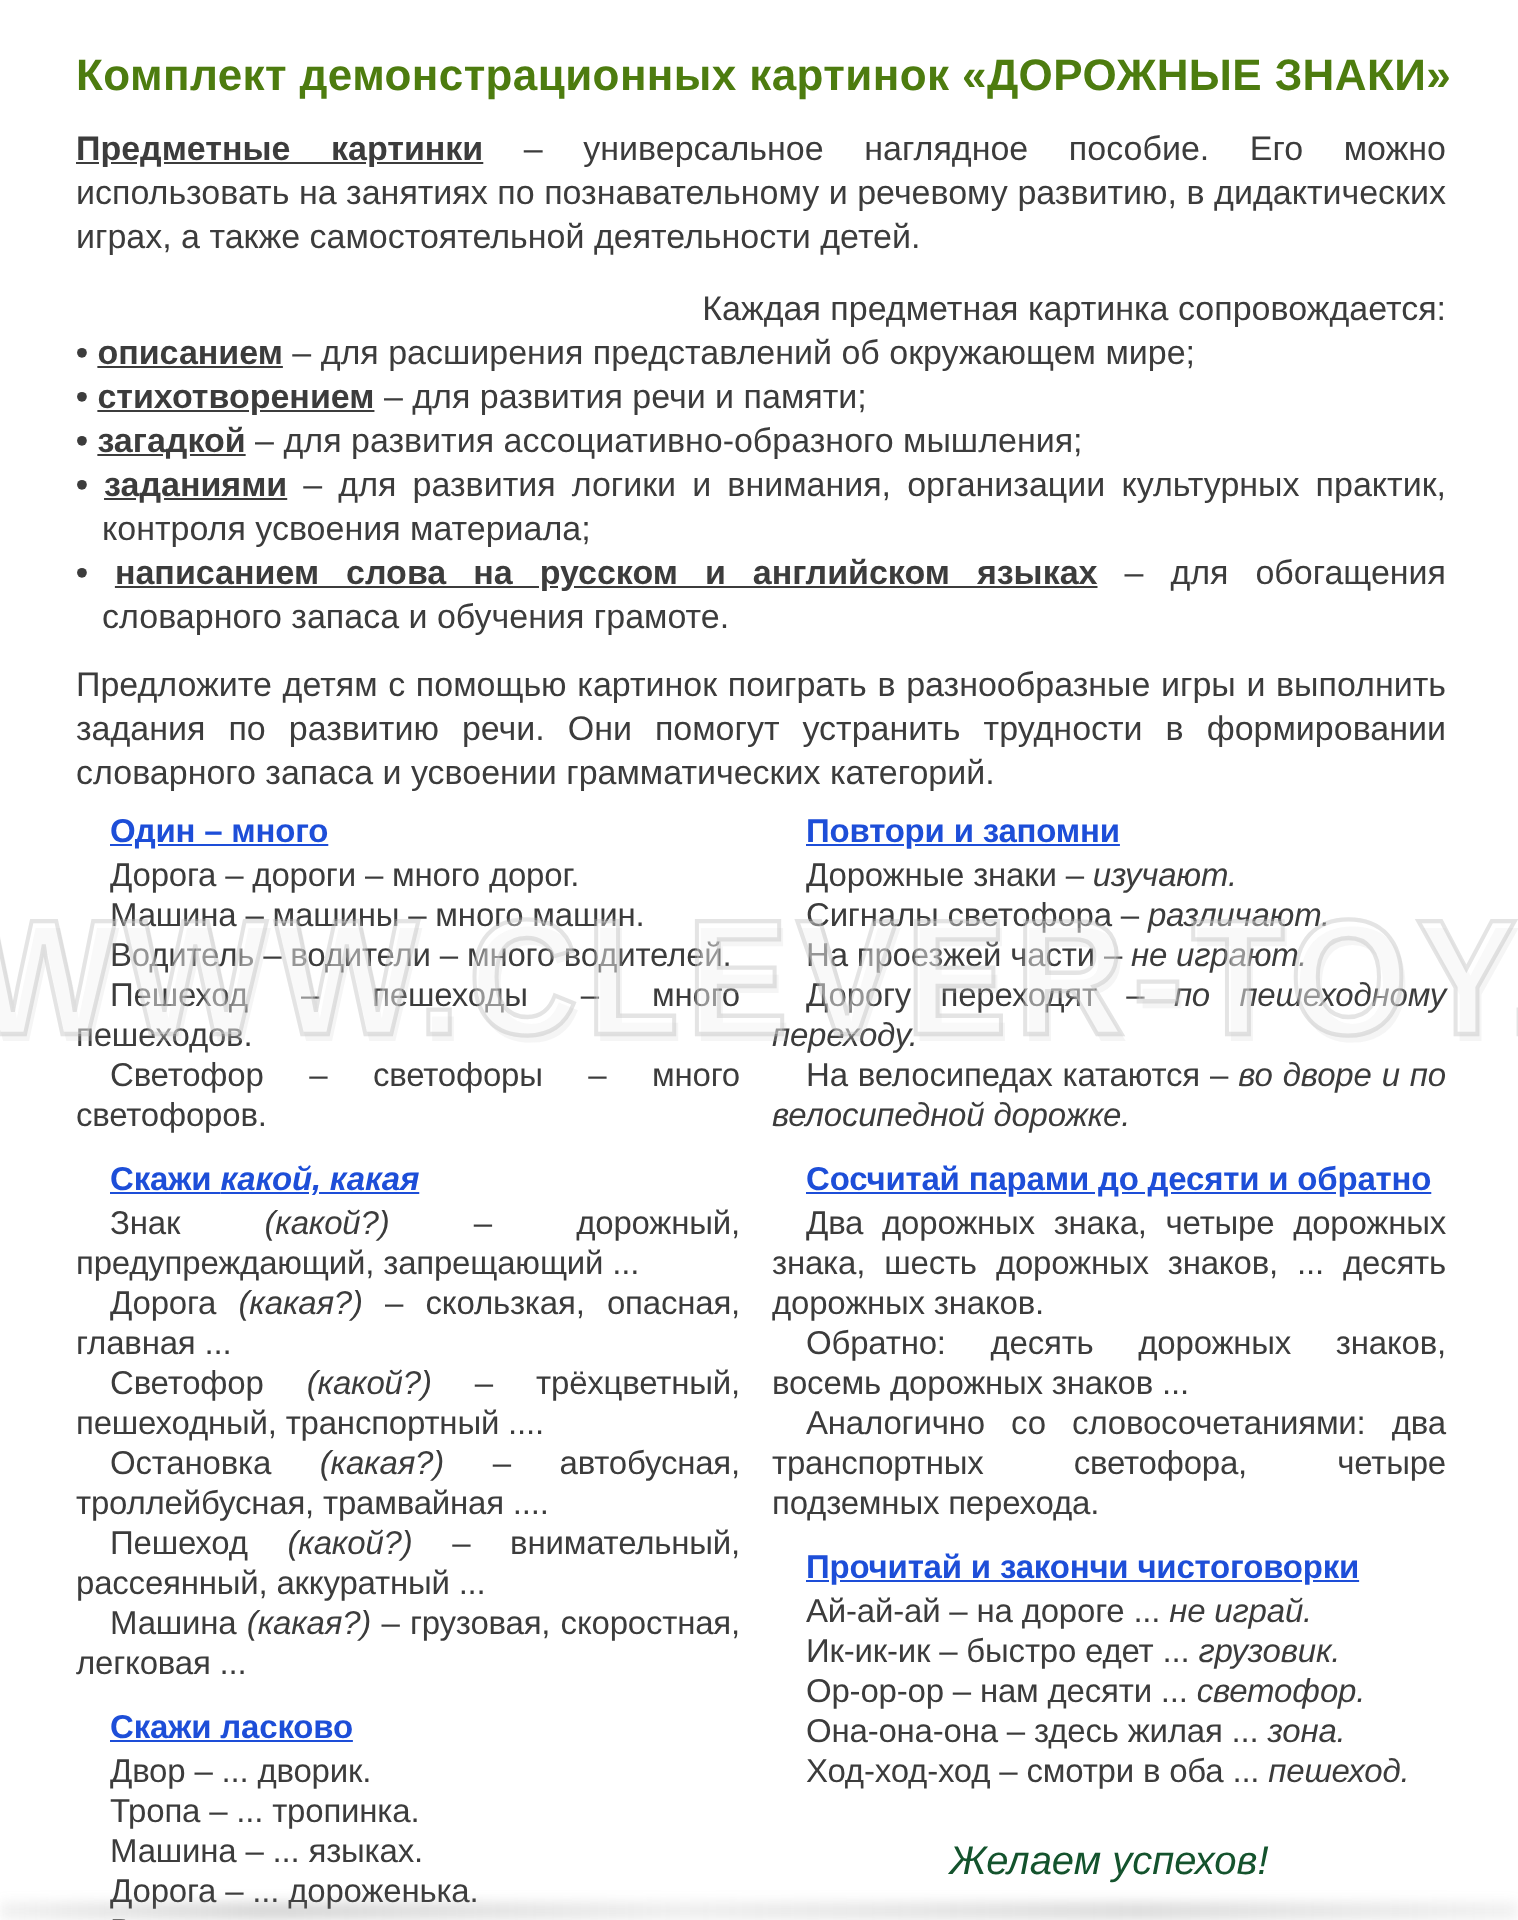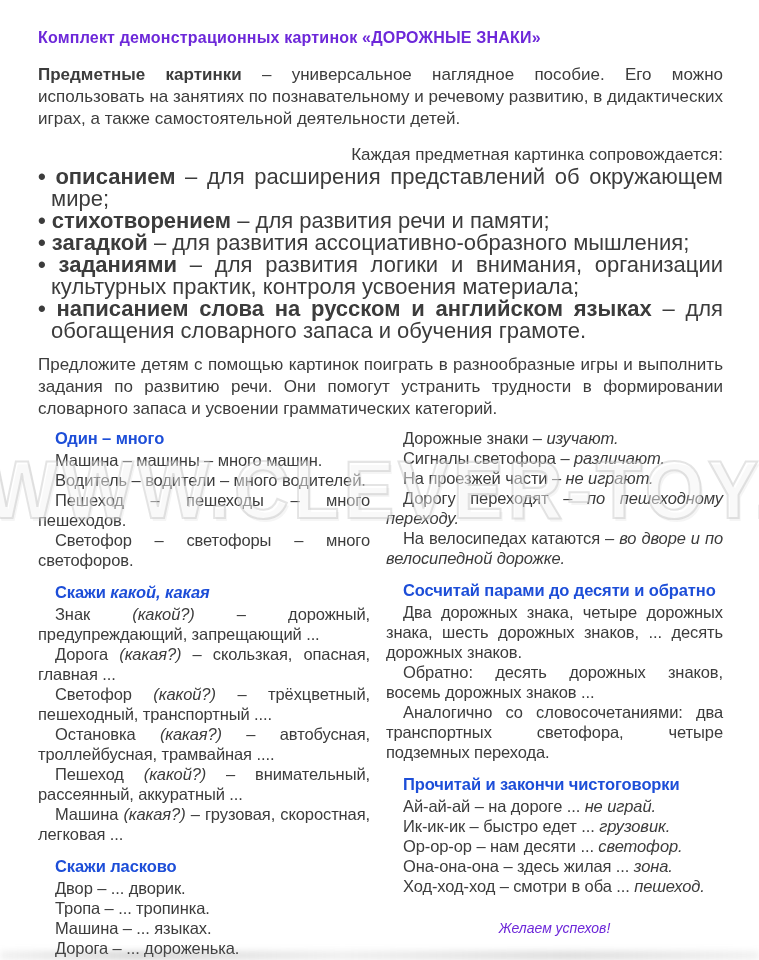--- a/index.html
+++ b/index.html
@@ -8,39 +8,39 @@
 
   .page {
     position: relative;
     width: 759px; height: 960px;
     background: #ffffff;
     padding: 24px 36px 0 38px;
     overflow: hidden;
   }
 
   .page-title {
-    font-size: 16px;
+    font-size: 22px;
     font-weight: bold;
-    color: #6d28d9;
+    color: #4d7c0f;
     letter-spacing: 0.2px;
     line-height: 28px;
     white-space: nowrap;
   }
 
   .intro-p {
     margin-top: 12px;
     font-size: 17px;
     line-height: 22px;
     text-align: justify;
   }
   .intro-p.lead { margin-top: 14px; text-align: right; }
 
   .feature-list { list-style: none; }
   .feature-list li {
-    font-size: 22px;
+    font-size: 17px;
     line-height: 22px;
     text-align: justify;
     padding-left: 13px;
     text-indent: -13px;
   }
   .feature-list li::before { content: "• "; font-weight: bold; }
 
   .columns {
     display: flex;
     margin-top: 8px;
@@ -68,26 +68,26 @@
     font-size: 16.5px;
     line-height: 20px;
     text-align: justify;
     text-indent: 17px;
     letter-spacing: -0.1px;
   }
 
   .closing {
     margin-top: 24px;
     text-align: center;
-    font-size: 14px;
+    font-size: 20px;
     font-style: italic;
-    color: #6d28d9;
+    color: #14532d;
   }
 
-  .b { font-weight: bold; }
+  .b { font-weight: bold; text-decoration: underline; }
   .i { font-style: italic; }
 
   .watermark {
     position: absolute;
     top: 446px; left: -14px;
     width: 790px;
     font-size: 76px;
     font-weight: bold;
     letter-spacing: 4px;
     white-space: nowrap;
@@ -134,20 +134,21 @@
       <li><span class="b">заданиями</span><span> – для развития логики и внимания, организации культурных практик, контроля усвоения материала;</span></li>
       <li><span class="b">написанием слова на русском и английском языках</span><span> – для обогащения словарного запаса и обучения грамоте.</span></li>
     </ul>
 
   <p class="intro-p">Предложите детям с помощью картинок поиграть в разнообразные игры и выполнить задания по развитию речи. Они помогут устранить трудности в формировании словарного запаса и усвоении грамматических категорий.</p>
 
   <div class="columns">
     <div class="col left">
         <section class="sec">
           <h2 class="sec-heading"><span class="b">Один – много</span></h2>
+          <p class="col-p"><span>Дорога – дороги – много дорог.</span></p>
           <p class="col-p"><span>Машина – машины – много машин.</span></p>
           <p class="col-p"><span>Водитель – водители – много водителей.</span></p>
           <p class="col-p"><span>Пешеход – пешеходы – много пешеходов.</span></p>
           <p class="col-p"><span>Светофор – светофоры – много светофоров.</span></p>
         </section>
         <section class="sec">
           <h2 class="sec-heading"><span class="b">Скажи </span><span class="b i">какой, какая</span></h2>
           <p class="col-p"><span>Знак </span><span class="i">(какой?)</span><span> – дорожный, предупреждающий, запрещающий ...</span></p>
           <p class="col-p"><span>Дорога </span><span class="i">(какая?)</span><span> – скользкая, опасная, главная ...</span></p>
           <p class="col-p"><span>Светофор </span><span class="i">(какой?)</span><span> – трёхцветный, пешеходный, транспортный ....</span></p>
@@ -160,20 +161,21 @@
           <p class="col-p"><span>Двор – ... дворик.</span></p>
           <p class="col-p"><span>Тропа – ... тропинка.</span></p>
           <p class="col-p"><span>Машина – ... языках.</span></p>
           <p class="col-p"><span>Дорога – ... дороженька.</span></p>
           <p class="col-p"><span>Велосипед – ... велосипедик.</span></p>
         </section>
       </div>
     <div class="col right">
 
     <section class="sec">
+          <h2 class="sec-heading"><span class="b">Повтори и запомни</span></h2>
           <p class="col-p"><span>Дорожные знаки – </span><span class="i">изучают.</span></p>
           <p class="col-p"><span>Сигналы светофора – </span><span class="i">различают.</span></p>
           <p class="col-p"><span>На проезжей части – </span><span class="i">не играют.</span></p>
           <p class="col-p"><span>Дорогу переходят – </span><span class="i">по пешеходному переходу.</span></p>
           <p class="col-p"><span>На велосипедах катаются – </span><span class="i">во дворе и по велосипедной дорожке.</span></p>
         </section>
         <section class="sec">
           <h2 class="sec-heading"><span class="b">Сосчитай парами до десяти и обратно</span></h2>
           <p class="col-p"><span>Два дорожных знака, четыре дорожных знака, шесть дорожных знаков, ... десять дорожных знаков.</span></p>
           <p class="col-p"><span>Обратно: десять дорожных знаков, восемь дорожных знаков ...</span></p>

